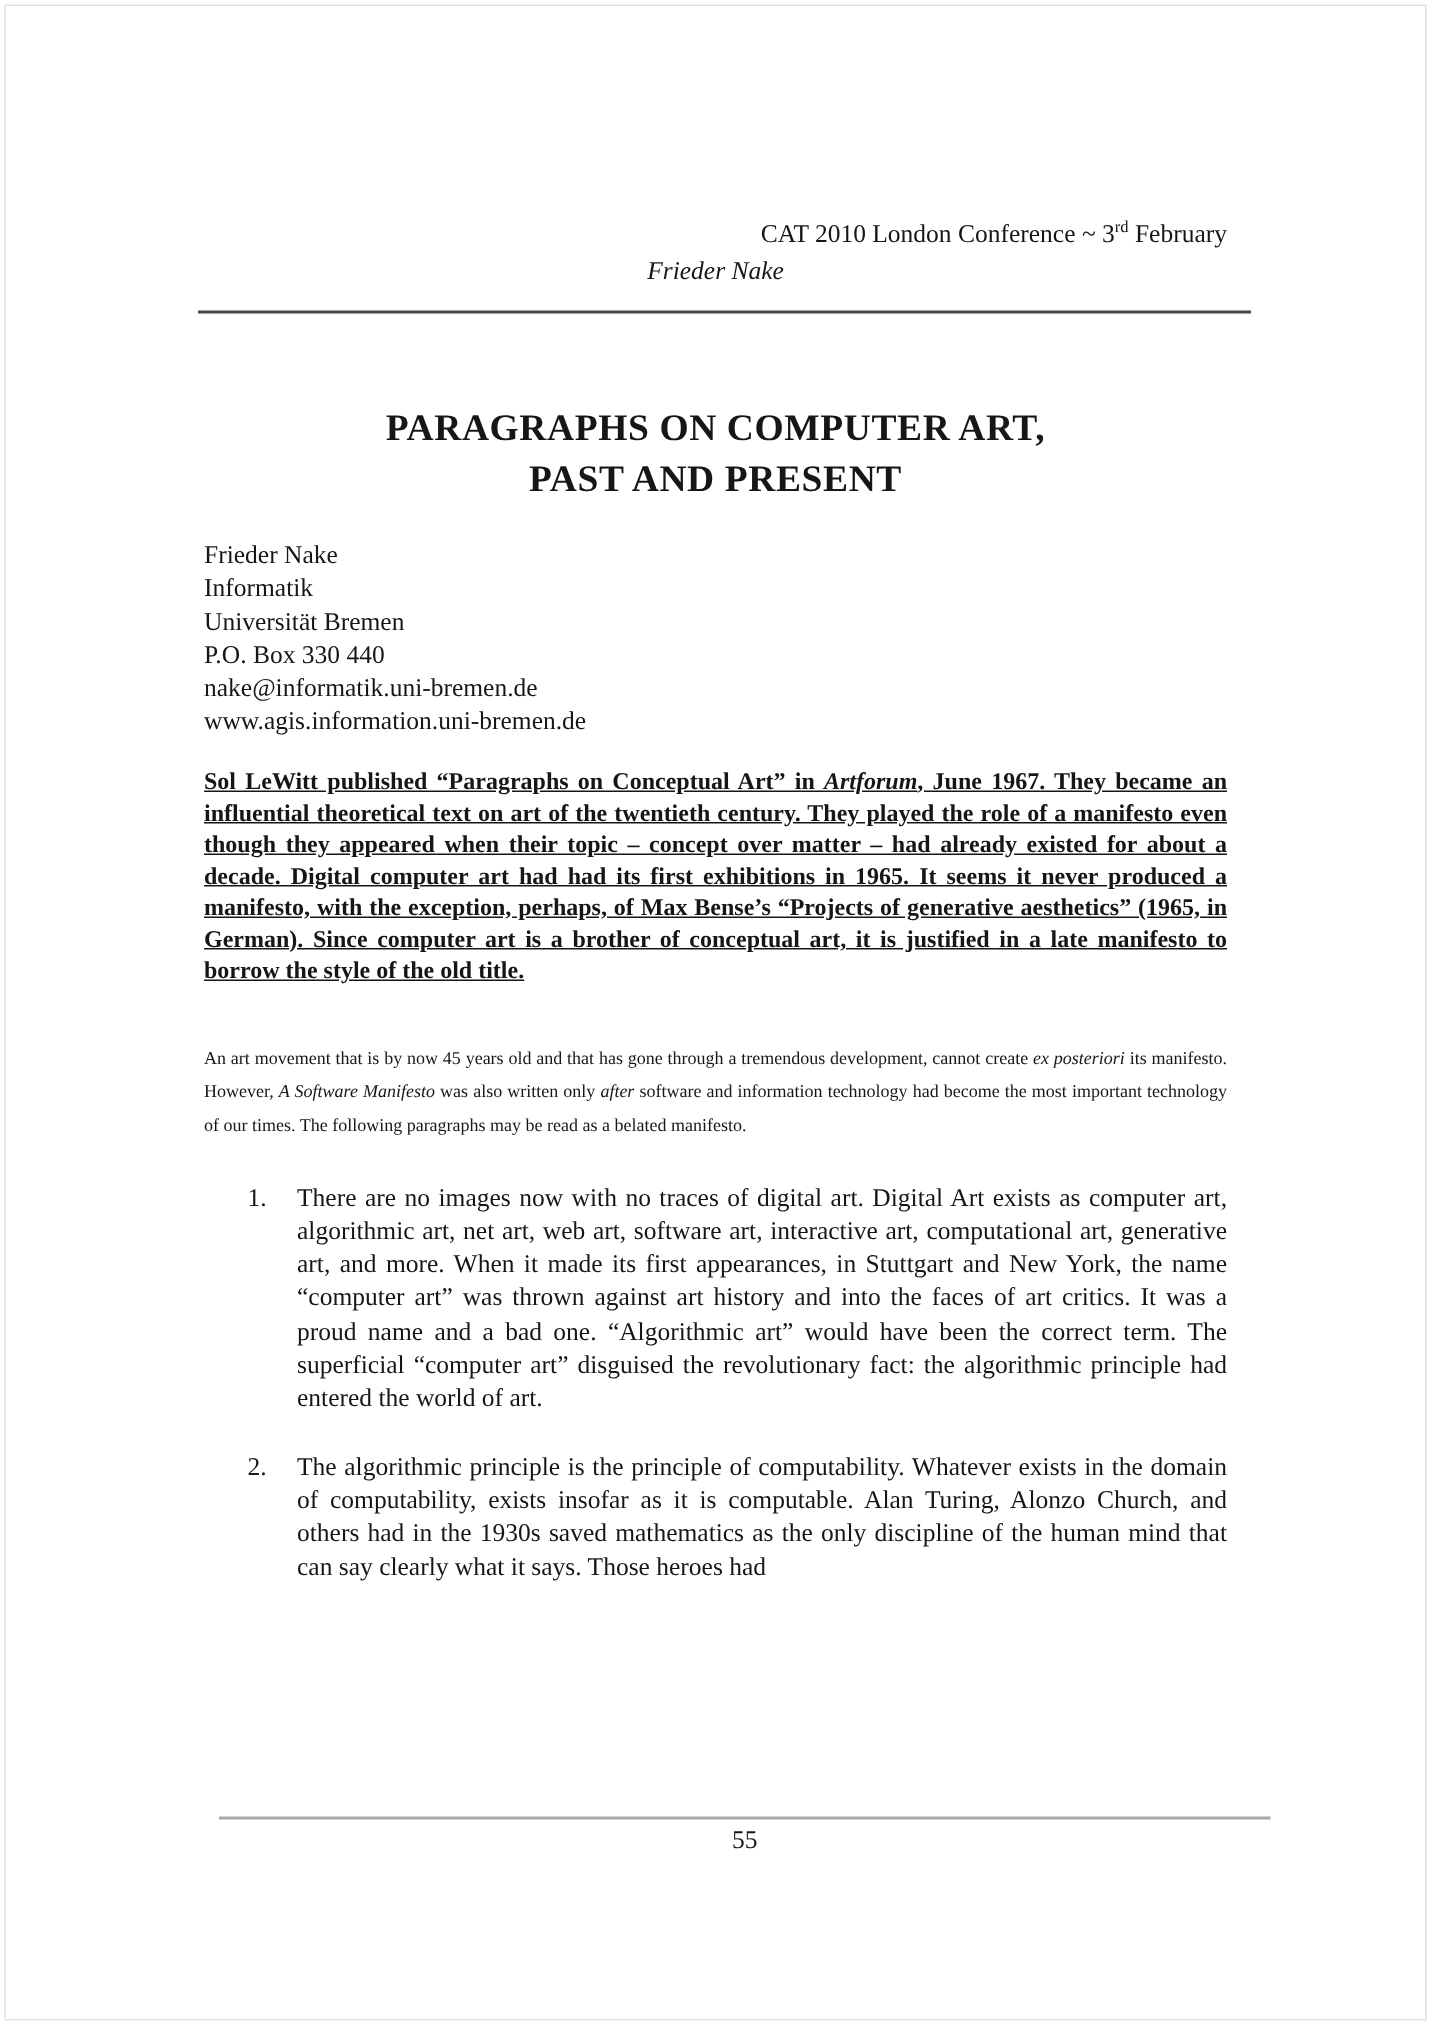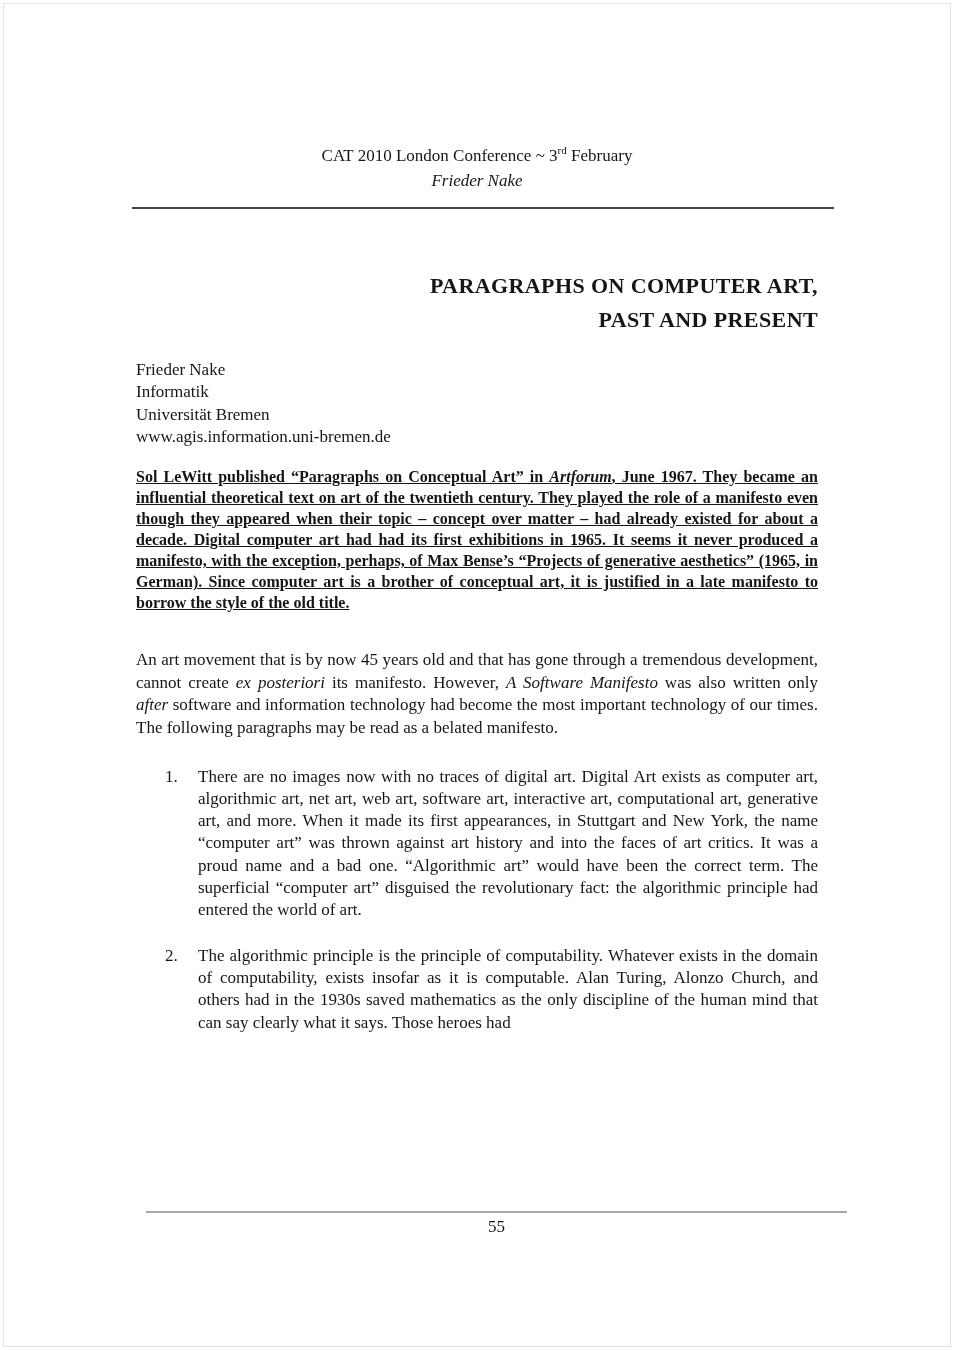--- a/index.html
+++ b/index.html
@@ -27,21 +27,21 @@
     inset: 3px;
     border: 1px solid #e2e2e2;
     pointer-events: none;
   }
   .content {
     position: relative;
     padding: 146px 136px 0 136px;
     box-sizing: border-box;
   }
   .conf-line {
-    text-align: center;
+    text-align: right;
     font-size: 17px;
     line-height: 20px;
     white-space: nowrap;
   }
   .conf-line sup {
     font-size: 11px;
     line-height: 0;
     vertical-align: super;
   }
   .author-line {
@@ -53,22 +53,22 @@
   }
   .header-rule {
     margin-top: 16px;
     margin-left: -4px;
     margin-right: -16px;
     border-bottom: 2px solid #474747;
     height: 0;
   }
   .paper-title {
     margin: 60px 0 0 0;
-    text-align: right;
-    font-size: 22px;
+    text-align: center;
+    font-size: 25px;
     font-weight: bold;
     line-height: 34px;
     letter-spacing: 0.4px;
   }
   .address-block {
     margin-top: 22px;
     font-size: 17px;
     line-height: 22.3px;
   }
   .abstract {
@@ -78,21 +78,21 @@
     line-height: 21px;
     text-align: justify;
     text-decoration: underline;
   }
   .abstract em {
     font-style: italic;
     font-weight: bold;
   }
   .intro {
     margin: 36px 0 0 0;
-    font-size: 17px;
+    font-size: 12px;
     line-height: 22.6px;
     text-align: justify;
     font-family: Liberation Serif, serif;
   }
   .numbered-list {
     margin-top: 26px;
   }
   .list-item {
     position: relative;
     padding-left: 62px;
@@ -136,20 +136,22 @@
     <div class="author-line">Frieder Nake</div>
 
     <div class="header-rule"></div>
 
     <h1 class="paper-title"><span>PARAGRAPHS ON COMPUTER ART,</span><br><span>PAST AND PRESENT</span></h1>
 
     <div class="address-block">
       <div>Frieder Nake</div>
       <div>Informatik</div>
       <div>Universität Bremen</div>
+      <div>P.O. Box 330 440</div>
+      <div>nake@informatik.uni-bremen.de</div>
       <div>www.agis.information.uni-bremen.de</div>
     </div>
 
     <p class="abstract"><span>Sol LeWitt published “Paragraphs on Conceptual Art” in </span><em>Artforum</em><span>, June 1967. They became an influential theoretical text on art of the twentieth century. They played the role of a manifesto even though they appeared when their topic – concept over matter – had already existed for about a decade. Digital computer art had had its first exhibitions in 1965. It seems it never produced a manifesto, with the exception, perhaps, of Max Bense’s “Projects of generative aesthetics” (1965, in German). Since computer art is a brother of conceptual art, it is justified in a late manifesto to borrow the style of the old title.</span></p>
 
     <p class="intro"><span>An art movement that is by now 45 years old and that has gone through a tremendous development, cannot create </span><em>ex posteriori</em><span> its manifesto. However, </span><em>A Software Manifesto</em><span> was also written only </span><em>after</em><span> software and information technology had become the most important technology of our times. The following paragraphs may be read as a belated manifesto.</span></p>
 
     <div class="numbered-list">
       <div class="list-item">
         <span class="num">1.</span><span>There are no images now with no traces of digital art. Digital Art exists as computer art, algorithmic art, net art, web art, software art, interactive art, computational art, generative art, and more. When it made its first appearances, in Stuttgart and New York, the name “computer art” was thrown against art history and into the faces of art critics. It was a proud name and a bad one. “Algorithmic art” would have been the correct term. The superficial “computer art” disguised the revolutionary fact: the algorithmic principle had entered the world of art.</span>

